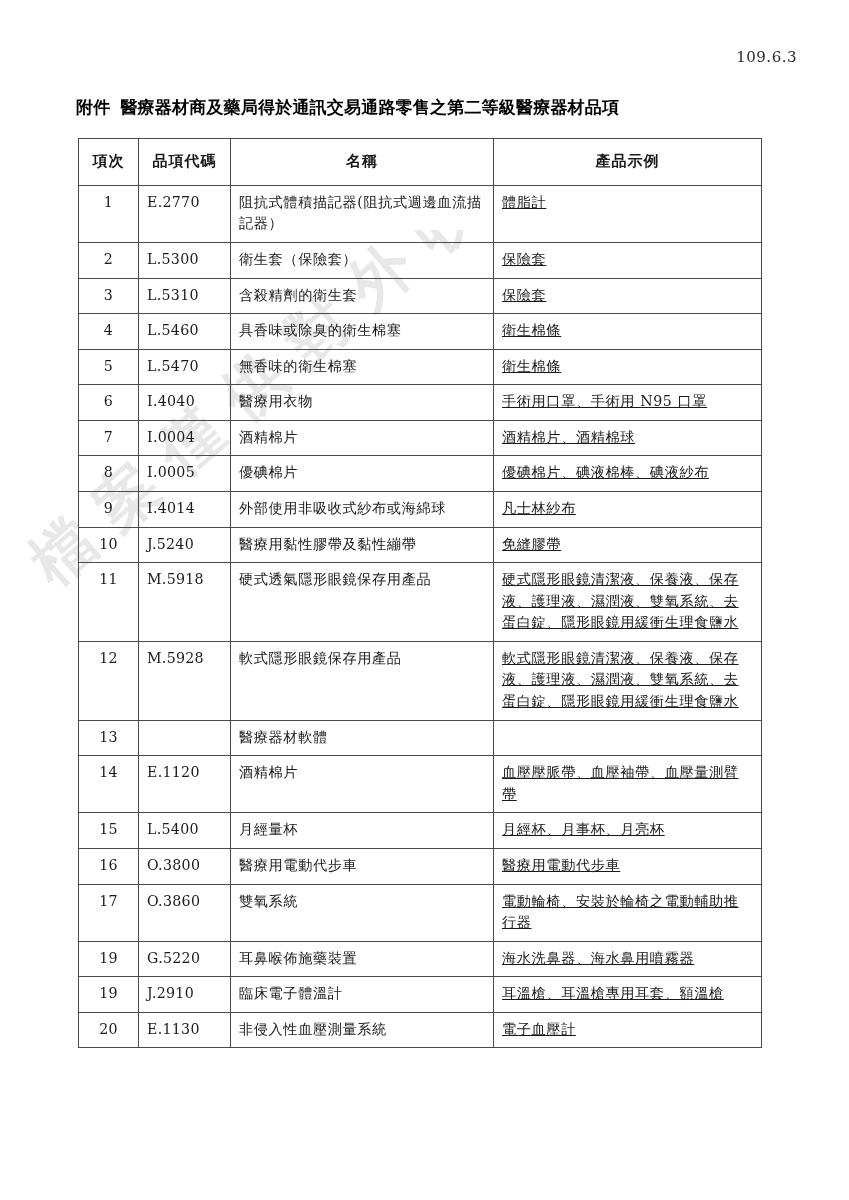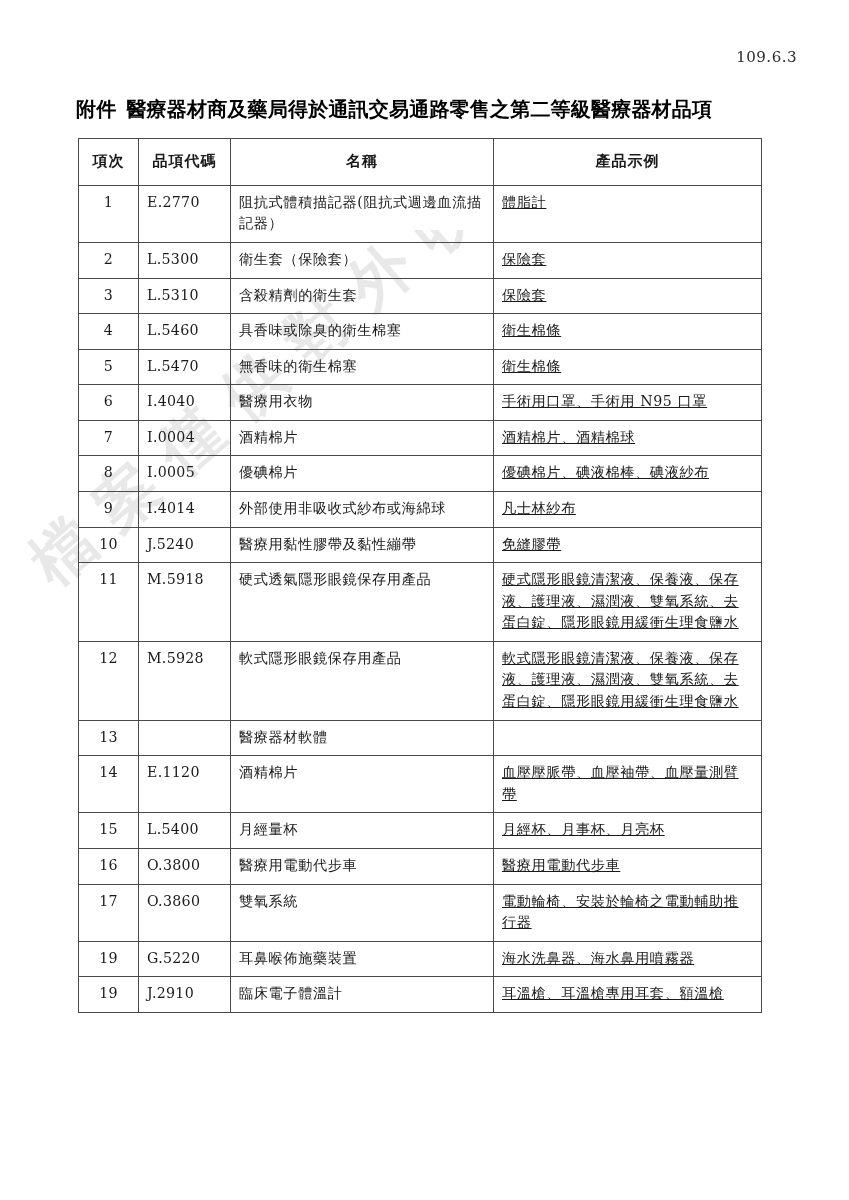--- a/index.html
+++ b/index.html
@@ -62,21 +62,21 @@
     letter-spacing: 0.5px;
     color: #2a2a2a;
     z-index: 3;
   }
 
   
   .doc-title {
     position: absolute;
     left: 76px;
     top: 96px;
-    font-size: 20px;
+    font-size: 17px;
     font-weight: 700;
     letter-spacing: 0.2px;
     color: #000;
     white-space: nowrap;
     z-index: 3;
   }
   .doc-title .label { margin-right: 10px; }
 
   
   .table-wrap {
@@ -427,17 +427,31 @@
             <td class="code">
               <span class="cellpad">J.2910</span>
             </td>
             <td class="name">
               <span class="cellpad">臨床電子體溫計</span>
             </td>
             <td class="example">
               <span class="cellpad">耳溫槍、耳溫槍專用耳套、額溫槍</span>
             </td>
           </tr>
+          <tr>
+            <td class="no">
+              <span class="cellpad">20</span>
+            </td>
+            <td class="code">
+              <span class="cellpad">E.1130</span>
+            </td>
+            <td class="name">
+              <span class="cellpad">非侵入性血壓測量系統</span>
+            </td>
+            <td class="example">
+              <span class="cellpad">電子血壓計</span>
+            </td>
+          </tr>
         </tbody>
     </table>
   </div>
 
 </div>
 
 </body></html>

